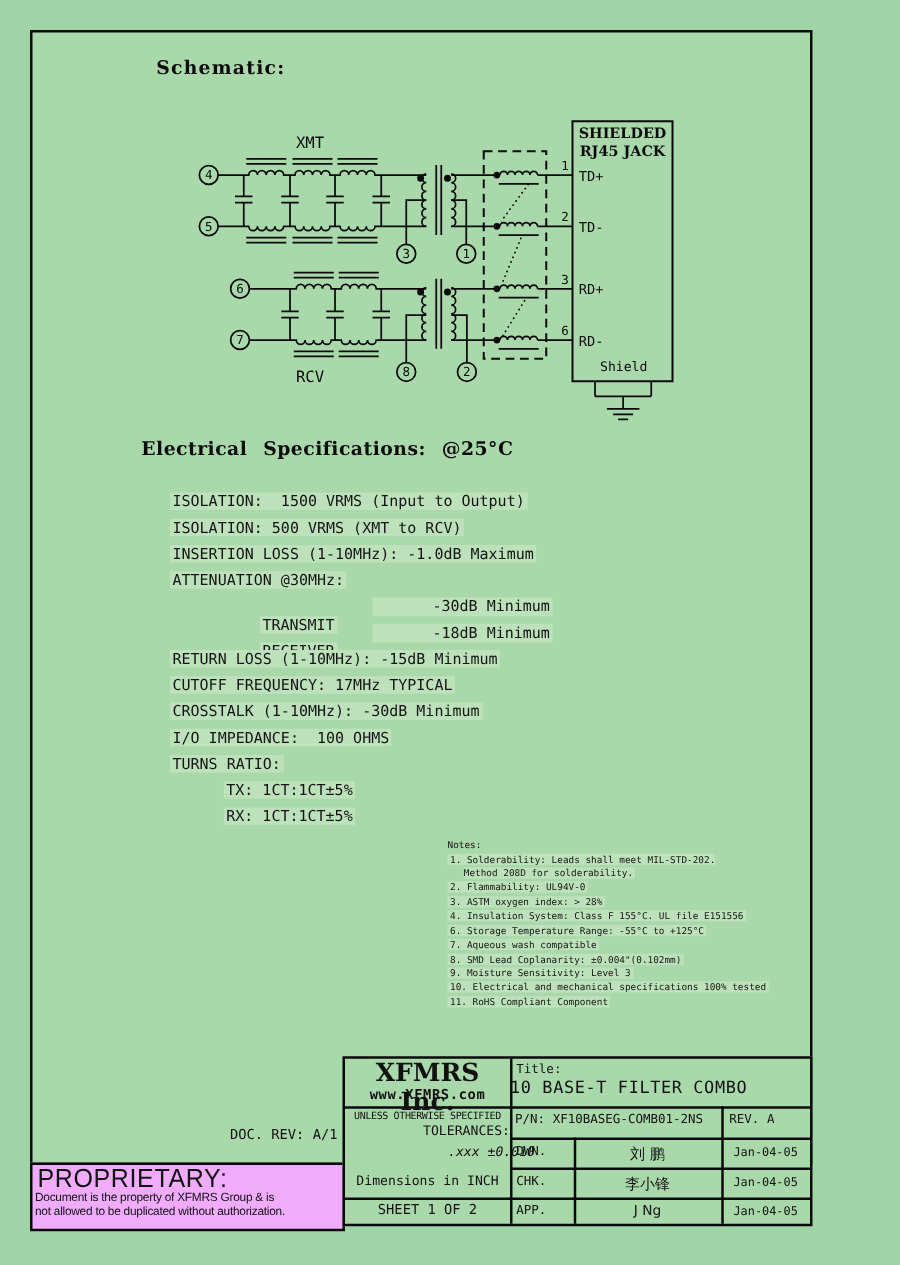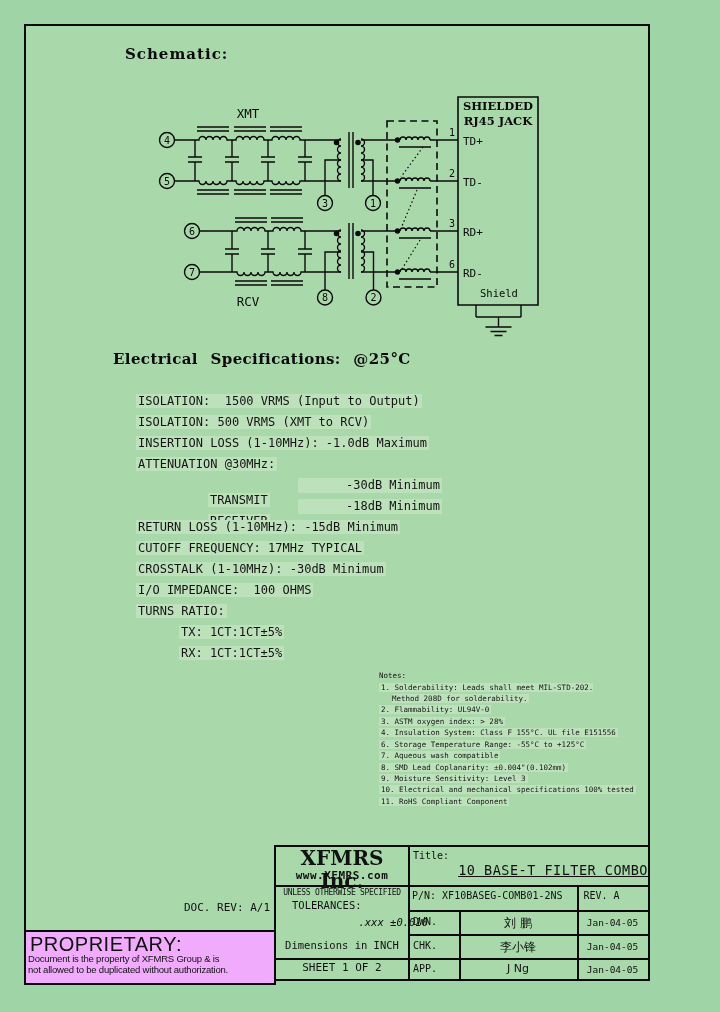--- a/index.html
+++ b/index.html
@@ -23,44 +23,44 @@
   #schematic-heading{left:125px;top:45px;font-size:15px;letter-spacing:1px;}
   #electrical-heading{left:113px;top:350px;font-size:15px;word-spacing:7px;letter-spacing:.4px;}
   svg{position:absolute;left:0;top:0;}
   svg path, svg rect, svg circle{vector-effect:non-scaling-stroke;}
   .spec{
     position:absolute;font-size:12px;letter-spacing:0px;white-space:pre;
     line-height:15px;color:#141414;
   }
   .hl{background:#bde2bb;padding:0 2px;}
   .spec .val{position:absolute;left:119px;top:0;padding-left:48px;}
-  .notes{position:absolute;left:379px;top:671px;width:272px;font-size:7.5px;line-height:10.3px;color:#141414;}
+  .notes{position:absolute;left:358px;top:671px;width:272px;font-size:7.5px;line-height:10.3px;color:#141414;}
   .notes-title{margin-bottom:2px;}
   .note{padding-left:13px;text-indent:-13px;margin-bottom:1.2px;white-space:pre-line;}
   #doc-rev{position:absolute;left:130px;top:901px;width:140px;text-align:right;font-size:11px;}
   .prop-box{
     position:absolute;left:24px;top:930px;width:248px;height:51px;
     background:#f0abfc;border:2px solid #0a0a0a;
   }
   .prop-title{font-family:"Liberation Sans", sans-serif;font-size:20px;font-weight:400;
     letter-spacing:.5px;margin:0 0 0 4px;line-height:22px;transform:scaleY(1.05);transform-origin:left top;}
   .prop-body{font-family:"Liberation Sans", sans-serif;font-size:9.5px;line-height:10.5px;margin-left:2px;white-space:pre-line;letter-spacing:-0.2px;}
   .tb{
     position:absolute;left:274px;top:845px;width:372px;height:132px;
     background:#a9d9ab;border:2px solid #0a0a0a;font-size:10px;
   }
   .tb .line{position:absolute;background:#0a0a0a;}
   .tb .cell{position:absolute;}
   .tb-company{font-family:"DejaVu Serif", serif;font-weight:bold;font-size:20px;
     left:0;top:0;width:132px;text-align:center;line-height:23px;}
   .tb-url{left:0;top:22px;width:132px;text-align:center;font-size:11px;font-weight:bold;letter-spacing:.5px;}
   .tb-title-label{left:137px;top:3px;font-size:10px;}
-  .tb-title{left:132px;top:15px;width:240px;text-align:right;font-size:13.5px;letter-spacing:.5px;text-decoration:underline;}
+  .tb-title{left:132px;top:15px;width:240px;text-align:left;font-size:13.5px;letter-spacing:.5px;}
   .tb-uos{left:0;top:41px;width:132px;text-align:center;font-size:8px;letter-spacing:-.3px;}
-  .tb-tol{left:16px;top:52px;width:132px;text-align:left;font-size:10.5px;}
+  .tb-tol{left:0;top:52px;width:132px;text-align:right;font-size:10.5px;}
   .tb-xxx{left:0;top:69px;width:152px;text-align:right;font-size:10.5px;font-style:italic;}
   .tb-dim{left:0;top:92px;width:132px;text-align:center;font-size:10.5px;}
   .tb-sheet{left:0;top:114px;width:132px;text-align:center;font-size:11px;}
   .tb-pn{left:136px;top:43px;font-size:10px;}
   .tb-rev{left:301px;top:43px;width:49px;text-align:center;font-size:10px;}
   .row-label{font-size:10px;text-align:center;}
   .row-name{font-family:"DejaVu Sans", sans-serif;font-size:12px;text-align:center;width:118px;left:183px;}
   .row-date{font-size:9.5px;text-align:center;width:71px;left:301px;}
 </style>
 </head>

